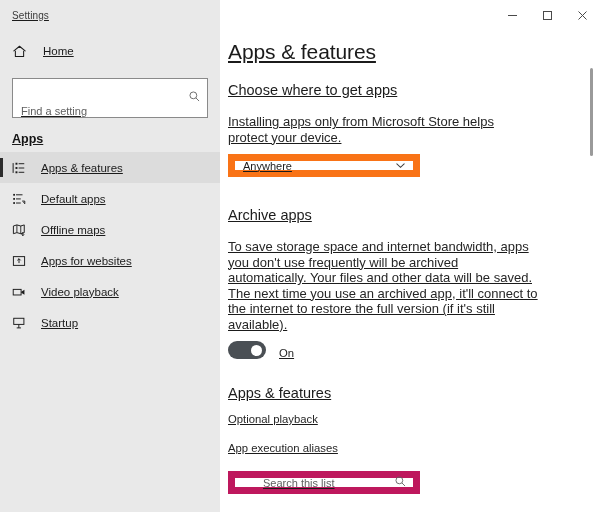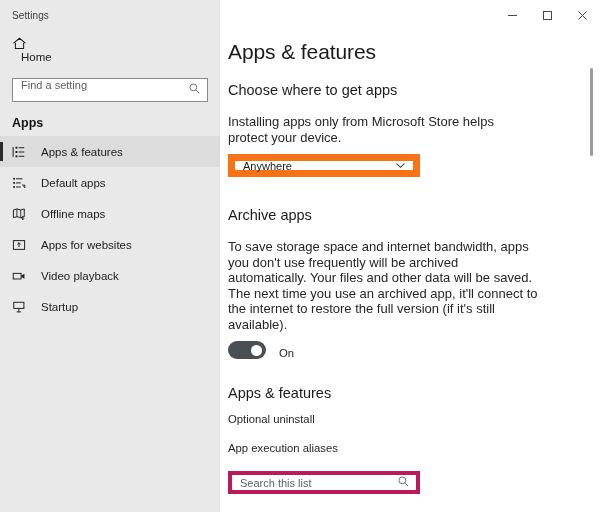--- a/index.html
+++ b/index.html
@@ -15,20 +15,21 @@
     color: #1b1b1b;
     -webkit-font-smoothing: antialiased;
   }
   .window {
     position: relative;
     width: 600px;
     height: 512px;
     display: flex;
     flex-direction: column;
     background: #ffffff;
+    text-decoration: underline;
   }
 
   
   .titlebar {
     position: relative;
     height: 30px;
     flex: 0 0 30px;
     display: flex;
     align-items: center;
     background: #ffffff;
@@ -72,47 +73,47 @@
   .sidebar {
     width: 220px;
     flex: 0 0 220px;
     background: #e9e9e9;
     box-sizing: border-box;
     padding-top: 6px;
     overflow: hidden;
   }
   .home-row {
     display: flex;
+    align-items: center;
     height: 30px;
     padding-left: 12px;
     box-sizing: border-box;
-    flex-direction: column;
   }
   .home-row .ico {
     width: 22px;
     display: flex;
     align-items: center;
     justify-content: flex-start;
     color: #1b1b1b;
   }
   .home-label {
     font-size: 11.5px;
     color: #1b1b1b;
     margin-left: 9px;
   }
   .search-wrap {
     margin: 12px 12px 0 12px;
   }
   .search-box {
     position: relative;
-    height: 24px;
+    height: 40px;
     background: #ffffff;
     border: 1px solid #8a8a8a;
     display: flex;
-    align-items: flex-start;
+    align-items: flex-end;
     box-sizing: border-box;
   }
   .search-box .ph {
     font-size: 11px;
     color: #5f5f5f;
     padding-left: 8px;
   }
   .search-box .sicon {
     position: absolute;
     right: 6px;
@@ -256,26 +257,27 @@
   .link-row {
     font-size: 11.3px;
     color: #262626;
     margin: 0 0 17px 0;
   }
 
   .list-search {
     position: relative;
     width: 192px;
     height: 23px;
-    border: 4px solid #be185d;
+    border: 7px solid #be185d;
     background: #ffffff;
     display: flex;
     align-items: center;
     box-sizing: border-box;
     margin-top: 6px;
+    padding-left: 20px;
   }
   .list-search .ph {
     font-size: 11px;
     color: #5f5f5f;
     padding-left: 8px;
   }
   .list-search .sicon {
     position: absolute;
     right: 6px;
     top: 50%;
@@ -464,21 +466,21 @@
         <div class="toggle-row">
           <div class="toggle">
             <span class="knob"></span>
           </div>
           <span class="toggle-label">On</span>
         </div>
 
         <div class="section-gap-2"></div>
 
         <h2 class="h2">Apps &amp; features</h2>
-        <div class="link-row">Optional uninstall</div>
+        <div class="link-row">Optional playback</div>
         <div class="link-row">App execution aliases</div>
 
         <div class="list-search">
           <span class="ph">Search this list</span>
           <span class="sicon">
             <svg width="13" height="13" viewBox="0 0 16 16">
               <circle cx="6.6" cy="6.6" r="4.2" fill="none" stroke="#5f5f5f" stroke-width="1.1"></circle>
               <line x1="9.7" y1="9.7" x2="13.6" y2="13.6" stroke="#5f5f5f" stroke-width="1.1"></line>
             </svg>
           </span>

